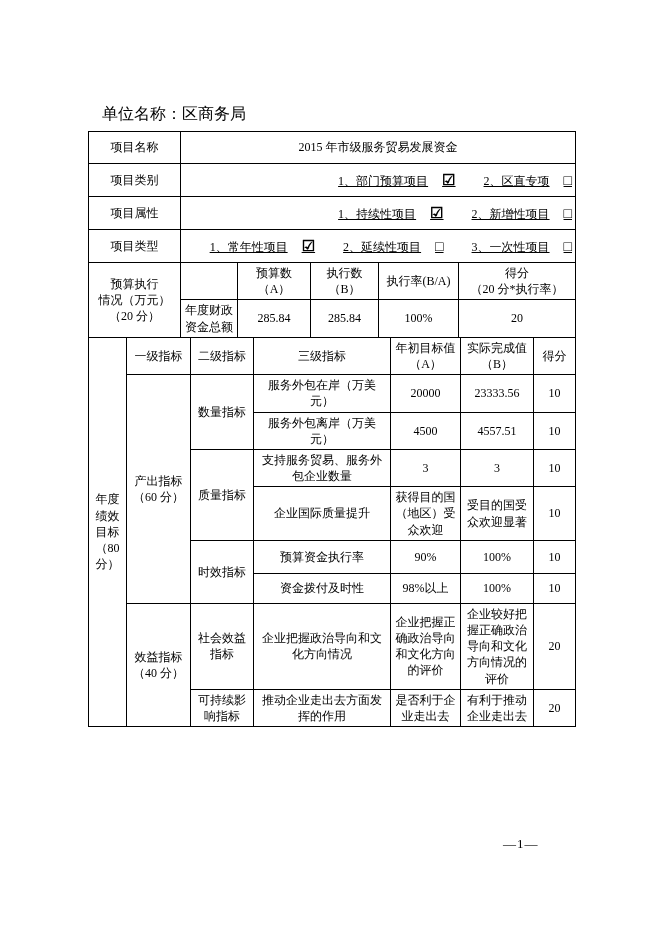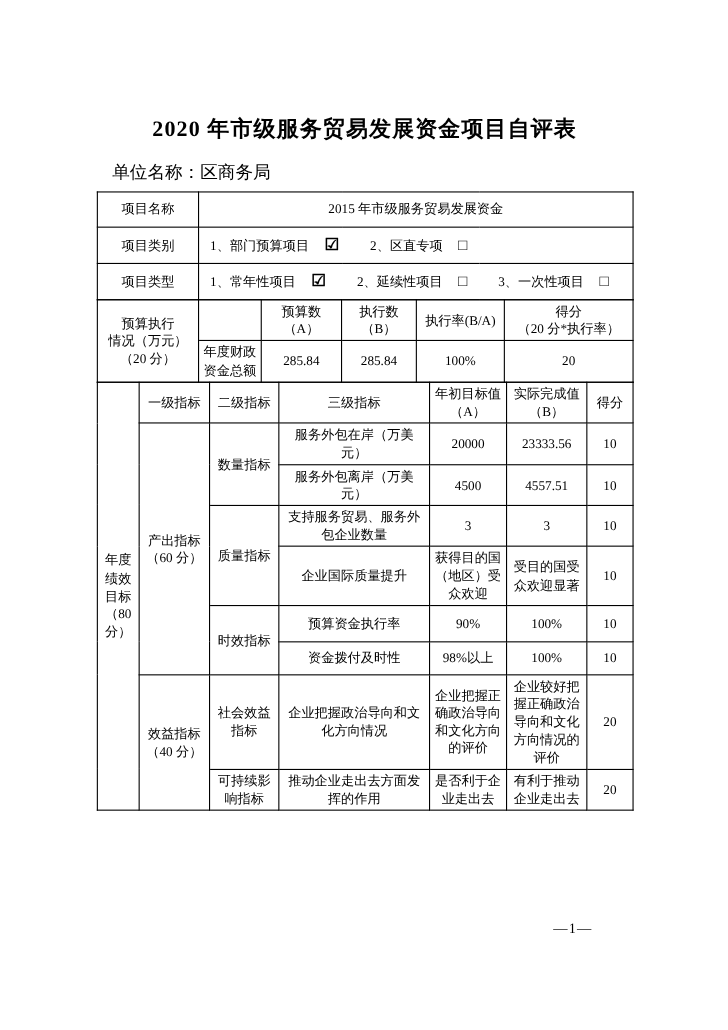--- a/index.html
+++ b/index.html
@@ -16,33 +16,32 @@
     display:flex; justify-content:space-between; font-size:16px;
     padding:0 4px 6px 14px;
   }
   table.tbl { border-collapse:collapse; width:487px; table-layout:fixed; }
   table.tbl + table.tbl { margin-top:-1px; }
   .tbl td {
     border:1px solid #000; font-size:12px; text-align:center;
     vertical-align:middle; padding:2px 3px; line-height:1.35;
     overflow-wrap:break-word;
   }
-  .tbl td.left { text-align:left; padding-left:10px; }
+  .tbl td.left { text-align:right; padding-left:10px;text-decoration:underline; }
   .pre { white-space:pre-line; }
   .chk { margin-left:14px; font-size:15px; font-weight:bold; }
   .box { margin-left:14px; font-size:14px; }
   .opt2 { margin-left:28px; }
   .pagenum { position:absolute; left:503px; top:836px; font-size:13px; letter-spacing:1px; }
 </style>
 </head>
 <body>
 
 <div class="doc">
 
-  <h1 class="title">2020 年市级服务贸易发展资金项目自评表</h1>
 
   <div class="meta">
     <span>单位名称：区商务局</span>
   </div>
 
   <table class="tbl">
     <colgroup>
         <col style="width:92px">
         <col style="width:130px">
         <col style="width:125px">
@@ -50,20 +49,26 @@
       </colgroup>
     <tbody>
         <tr style="height:32px">
       <td>项目名称</td>
       <td colspan="3">2015 年市级服务贸易发展资金</td>
     </tr>
     <tr style="height:33px">
       <td>项目类别</td>
       <td colspan="3" class="left">
         <span>1、部门预算项目</span><span class="chk">☑</span><span class="opt2">2、区直专项</span><span class="box">□</span>
+      </td>
+    </tr>
+    <tr style="height:33px">
+      <td>项目属性</td>
+      <td colspan="3" class="left">
+        <span>1、持续性项目</span><span class="chk">☑</span><span class="opt2">2、新增性项目</span><span class="box">□</span>
       </td>
     </tr>
     <tr style="height:33px">
       <td>项目类型</td>
       <td colspan="3" class="left">
         <span>1、常年性项目</span><span class="chk">☑</span><span class="opt2">2、延续性项目</span><span class="box">□</span><span class="opt2">3、一次性项目</span><span class="box">□</span>
       </td>
     </tr>
   </tbody>
     </table>

